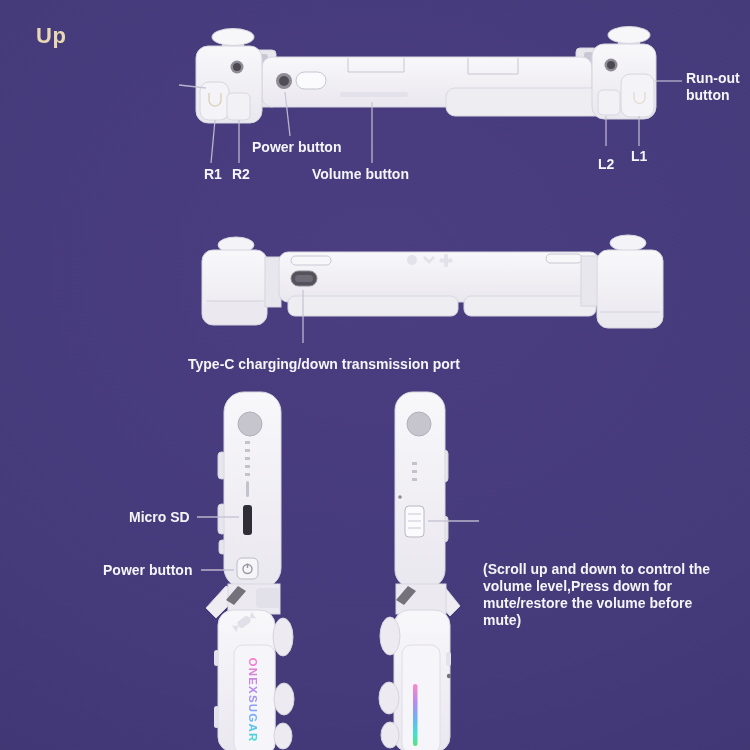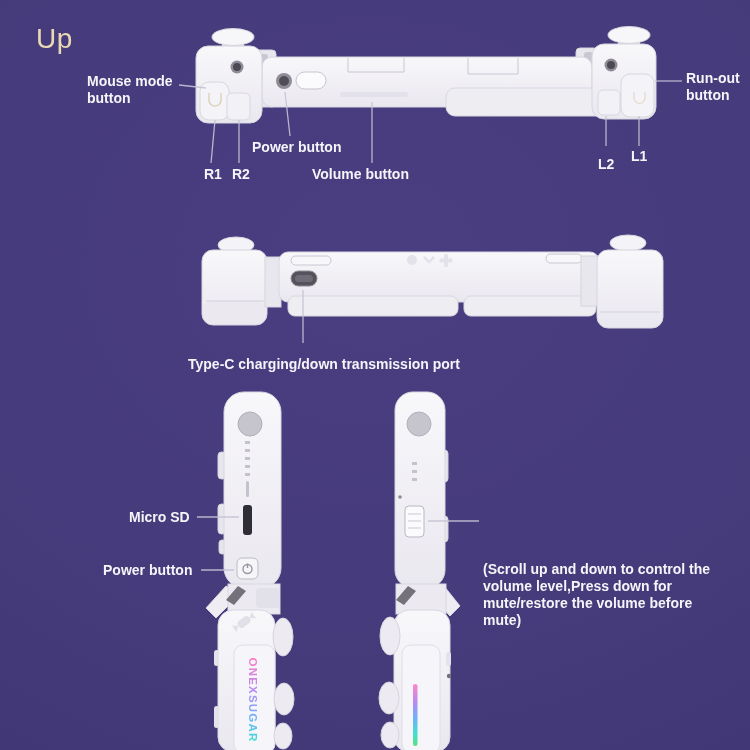--- a/index.html
+++ b/index.html
@@ -3,21 +3,21 @@
 <meta charset="utf-8">
 <style>
   html,body{margin:0;padding:0;}
   .stage{
     position:relative;width:750px;height:750px;overflow:hidden;
     background:radial-gradient(120% 100% at 50% 35%, #4a3e81 0%, #453a7a 55%, #3f3471 100%);
     font-family:"Liberation Sans",sans-serif;
   }
   .stage svg{position:absolute;left:0;top:0;}
   .heading{
-    position:absolute;font-weight:400;font-size:28px;color:#e8d9b4;letter-spacing:.5px;line-height:1.05;
+    position:absolute;font-weight:700;font-size:22px;color:#e8d9b4;letter-spacing:.5px;line-height:1.05;
   }
   .lbl{
     position:absolute;font-weight:700;font-size:14px;color:#f5f4f8;line-height:17px;
   }
   .nowrap{white-space:nowrap;}
 </style>
 </head>
 <body>
 
 <div class="stage">
@@ -207,21 +207,20 @@
       <line x1="639" y1="116" x2="639" y2="146"></line>
       <line x1="303" y1="290" x2="303" y2="343"></line>
       <line x1="197" y1="517" x2="239" y2="517"></line>
       <line x1="201" y1="570" x2="234" y2="570"></line>
       <line x1="428" y1="521" x2="479" y2="521"></line>
     </g>
   </svg>
 
   <div class="heading" style="left:36px;top:24px;">Up</div>
 
-  <div class="lbl" style="left:87px;top:73px;width:100px;">Mouse mode button</div>
   <div class="lbl nowrap" style="left:252px;top:139px;">Power button</div>
   <div class="lbl nowrap" style="left:312px;top:166px;">Volume button</div>
   <div class="lbl nowrap" style="left:204px;top:166px;">R1</div>
   <div class="lbl nowrap" style="left:232px;top:166px;">R2</div>
   <div class="lbl" style="left:686px;top:70px;width:76px;">Run-out button</div>
   <div class="lbl nowrap" style="left:598px;top:156px;">L2</div>
   <div class="lbl nowrap" style="left:631px;top:148px;">L1</div>
 
   <div class="lbl nowrap" style="left:188px;top:356px;">Type-C charging/down transmission port</div>
 

